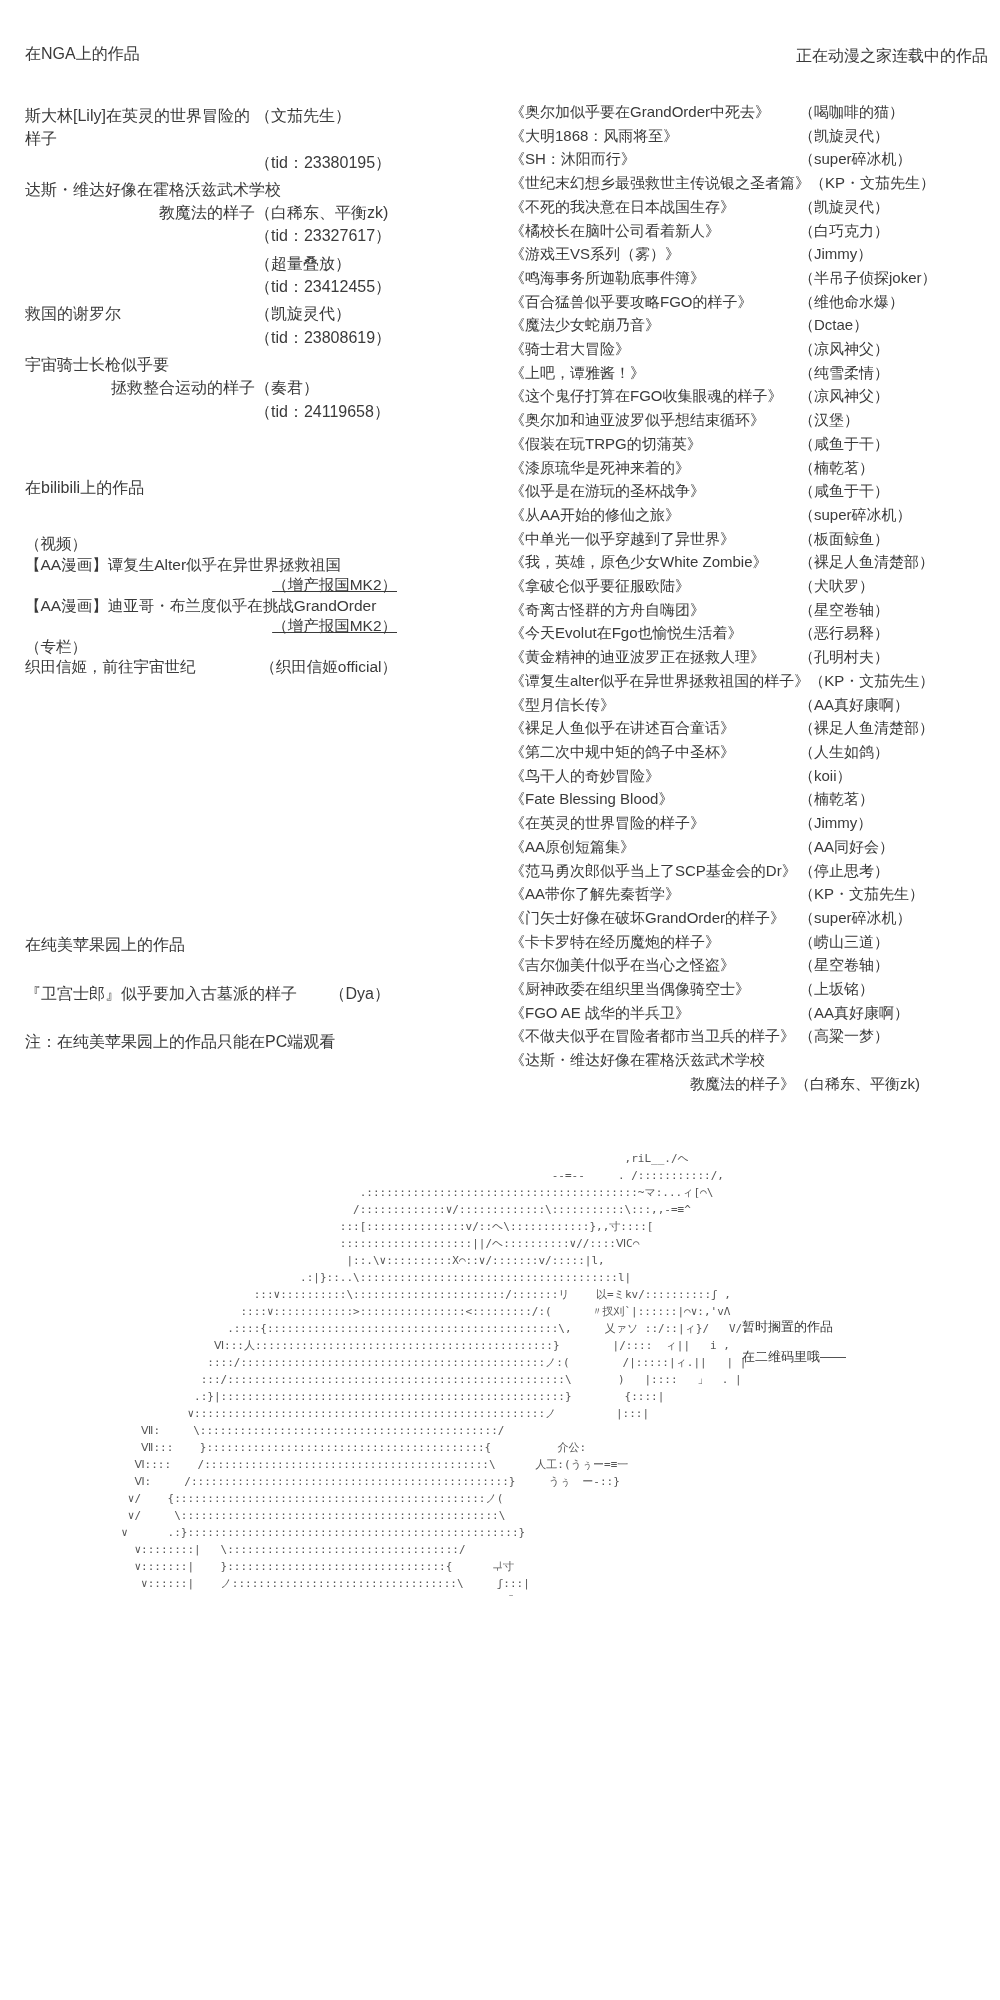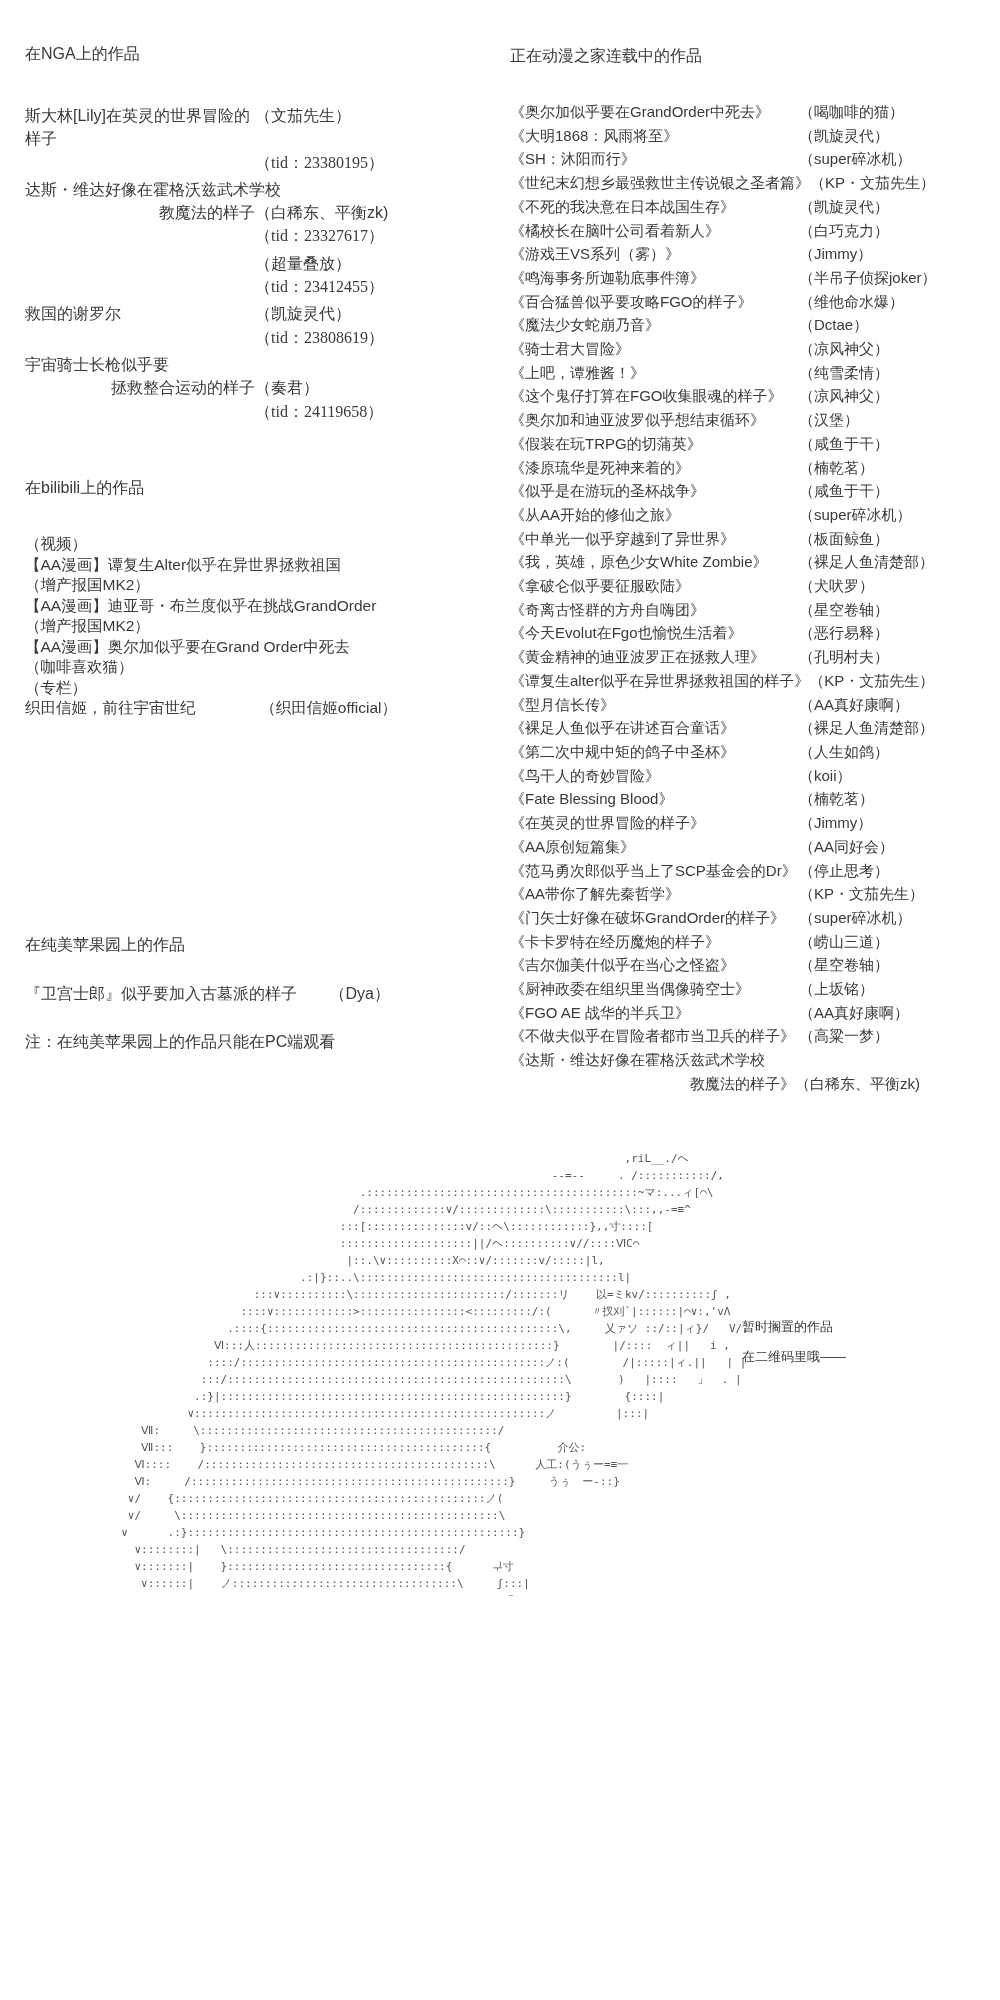--- a/index.html
+++ b/index.html
@@ -7,36 +7,36 @@
           font-family:"Liberation Sans","DejaVu Sans",sans-serif;color:#3a3a3a;}
   .sec{position:absolute;}
   .h{font-size:16px;line-height:20px;}
   
   #nga{left:25px;top:44px;width:372px;font-size:16px;line-height:23.3px;}
   #nga .h{margin-bottom:40px;}
   .ngarow{display:grid;grid-template-columns:1fr 142px;margin-bottom:4px;}
   .ngarow .t{grid-column:1;}
   .ngarow .t2{grid-column:1;text-align:right;}
   .ngarow .a{grid-column:2;}
-  .ngarow .tid{grid-column:2;font-family:Liberation Serif, serif;}
+  .ngarow .tid{grid-column:2;}
   .ngarow .full{grid-column:1 / span 2;}
   
   #dmzj{left:510px;top:46px;width:478px;font-size:15px;line-height:23.7px;}
-  #dmzj .h{margin-bottom:34px;}
+  #dmzj .h{margin-bottom:34px;text-align:right;}
   .drow{display:flex;}
   .drow .t{flex:0 0 auto;min-width:289px;white-space:nowrap;}
   .drow .a{flex:0 0 auto;white-space:nowrap;}
   .wrapline{display:flex;}
   .wrapline .t2{margin-left:180px;white-space:nowrap;}
   .wrapline .a{white-space:nowrap;}
   
   #bili{left:25px;top:478px;width:372px;font-size:15.5px;line-height:20.5px;}
   #bili .h{margin-bottom:36px;}
   .vrow .vt{display:block;}
-  .vrow .va{display:block;text-align:left;}
+  .vrow .va{display:block;text-align:right;text-decoration:underline;}
   .colrow{display:flex;justify-content:space-between;}
   
   #apple{left:25px;top:935px;width:420px;font-size:16px;line-height:20px;}
   #apple .h{margin-bottom:29px;}
   #apple .work{margin-bottom:28px;}
   #apple .work .a{margin-left:28px;}
   
   #paused{left:742px;top:1312px;font-size:13px;line-height:30px;}
   #paused .l2{margin-left:0;}
   
@@ -265,24 +265,20 @@
     <div class="h">在bilibili上的作品</div>
     <div>（视频）</div>
     <div>
         <div class="vrow">
         <span class="vt">【AA漫画】谭复生Alter似乎在异世界拯救祖国</span>
         <span class="va">（增产报国MK2）</span>
       </div>
         <div class="vrow">
         <span class="vt">【AA漫画】迪亚哥・布兰度似乎在挑战GrandOrder</span>
         <span class="va">（增产报国MK2）</span>
-      </div>
-        <div class="vrow">
-        <span class="vt">【AA漫画】奥尔加似乎要在Grand Order中死去</span>
-        <span class="va">（咖啡喜欢猫）</span>
       </div>
       </div>
     <div>（专栏）</div>
     <div class="colrow">
       <span>织田信姬，前往宇宙世纪</span>
       <span>（织田信姬official）</span>
     </div>
   </div>
 
   <div class="sec" id="apple">

